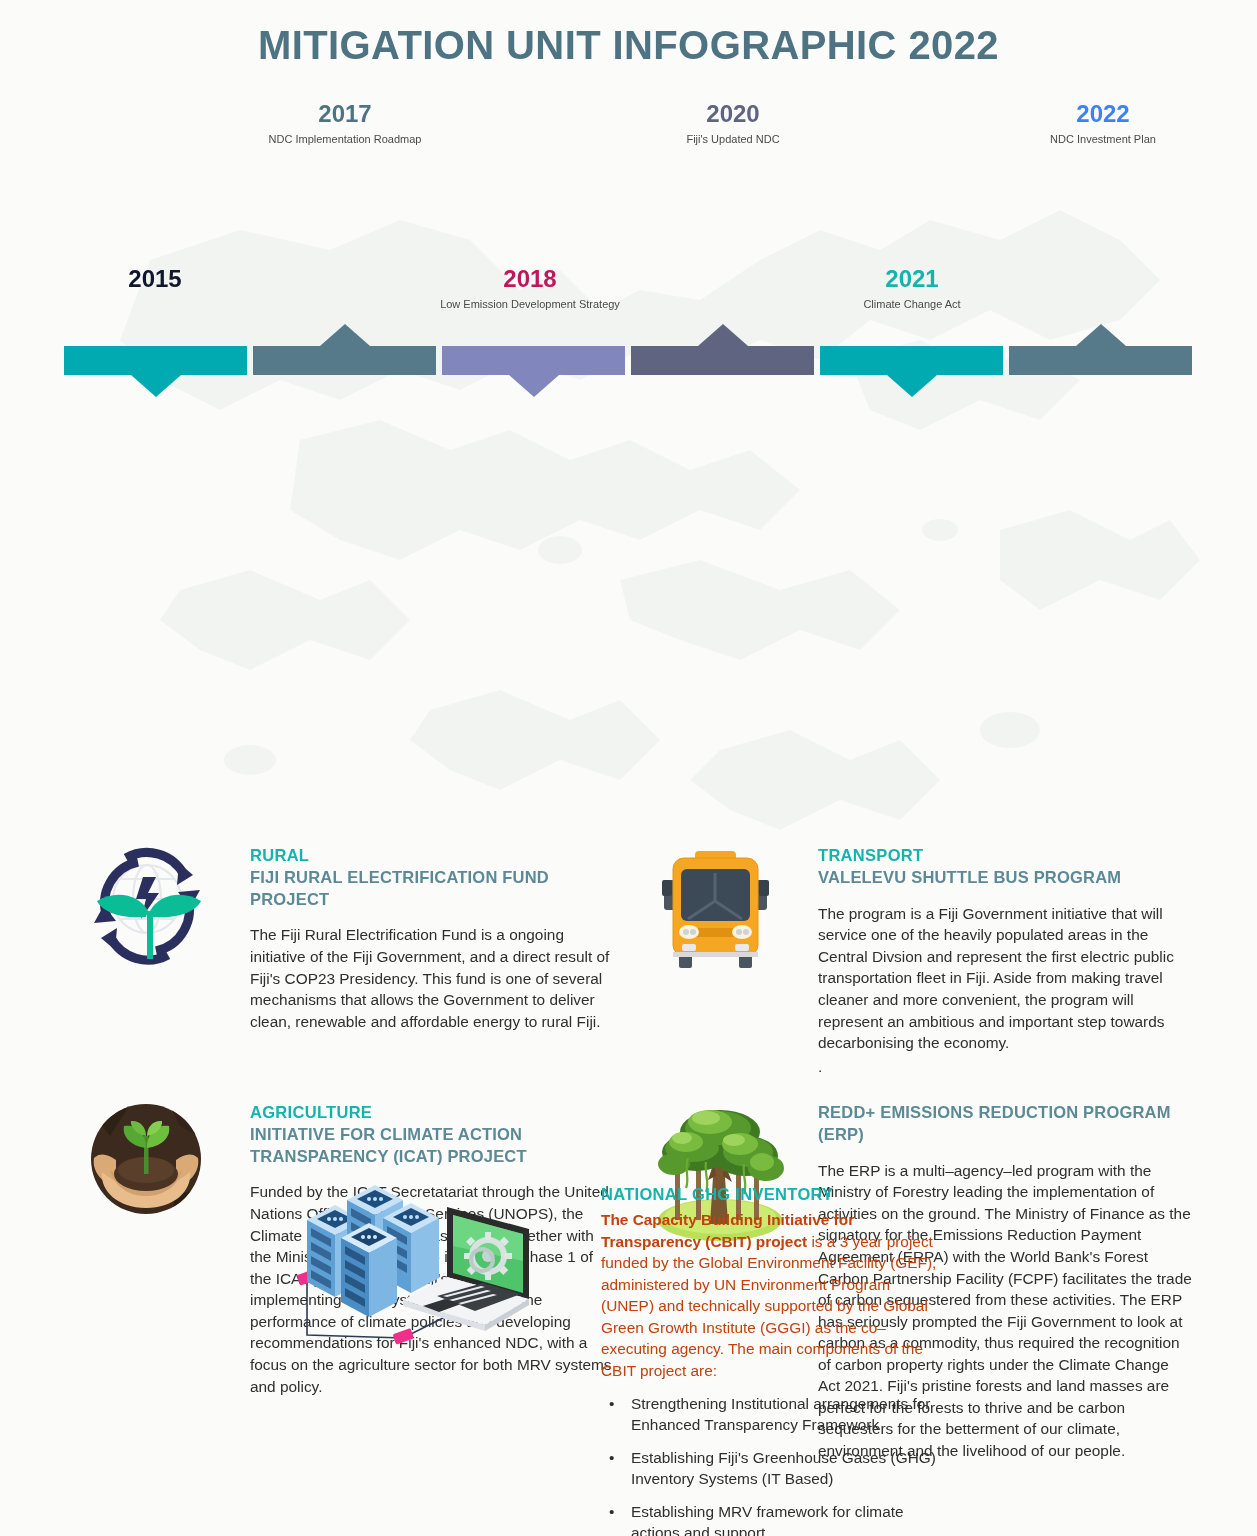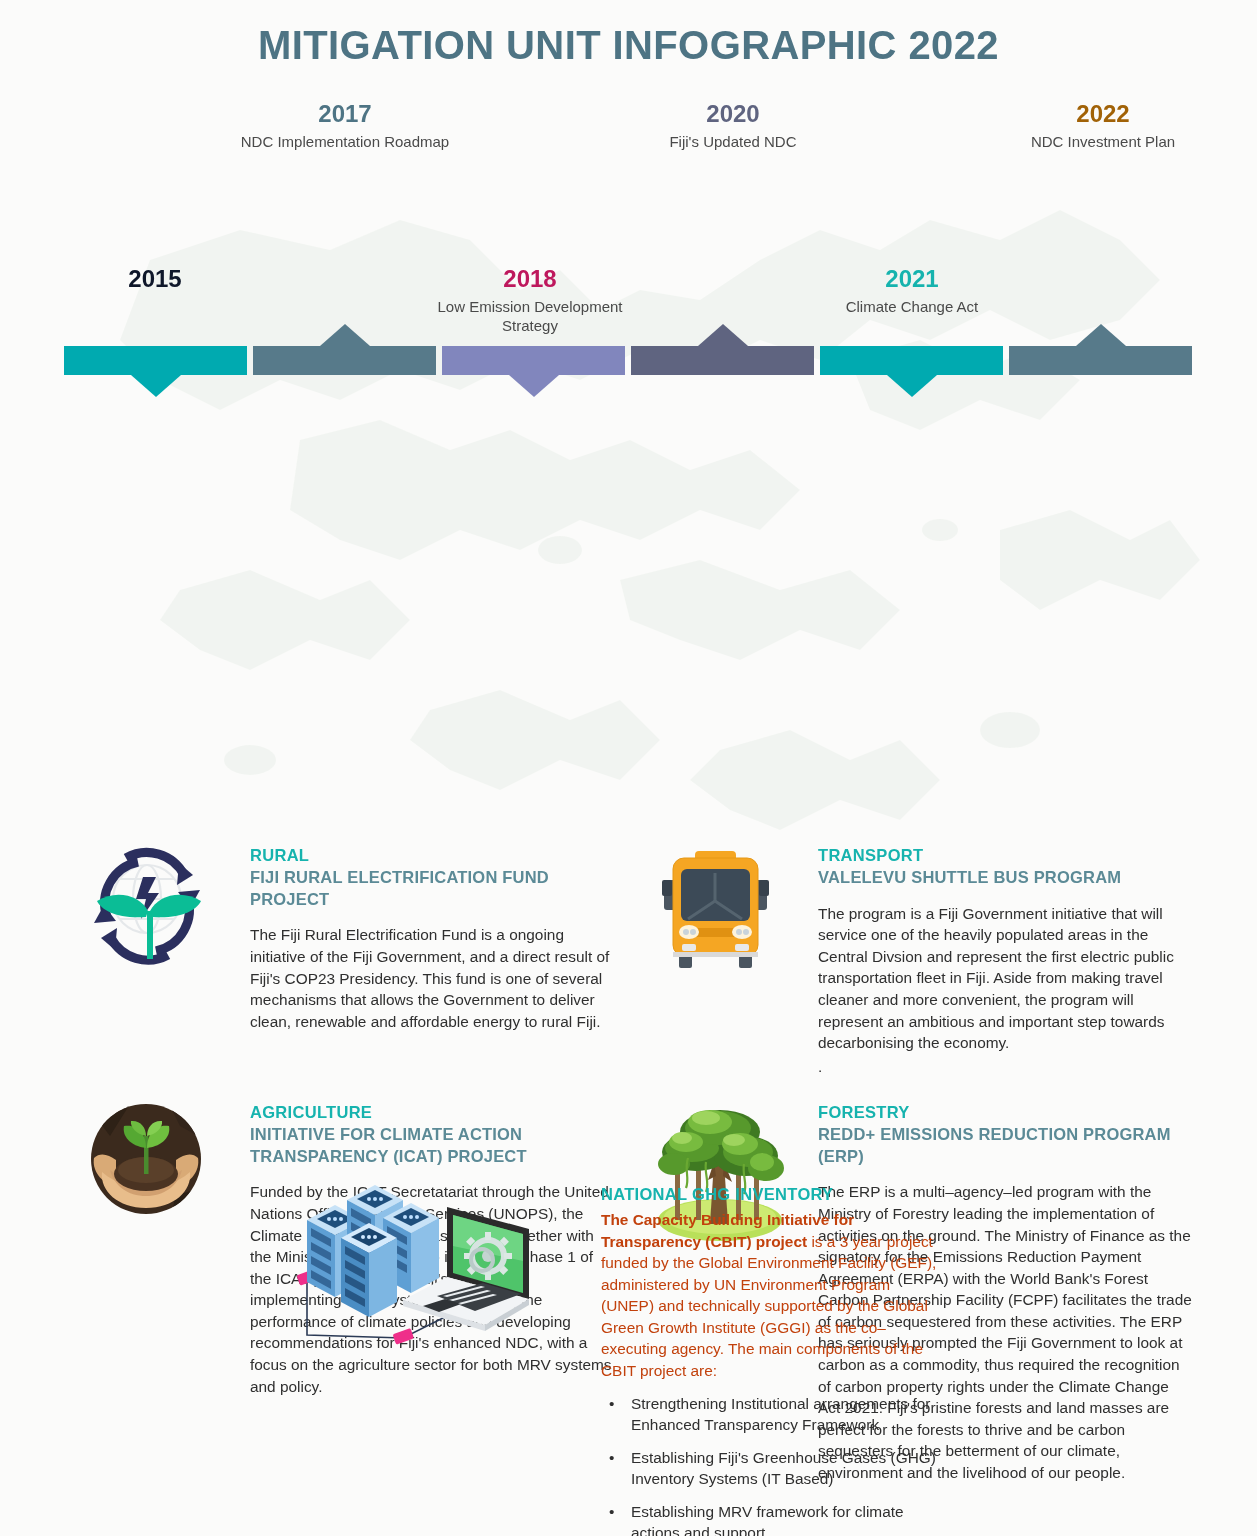--- a/index.html
+++ b/index.html
@@ -60,21 +60,21 @@
     border-right: 25px solid transparent;
   }
   .tl-bar.down .tip { top: 29px; }
   .tl-bar.up   .tip { bottom: 29px; }
 
   .tl-label { position: absolute; text-align: center; }
   .tl-year {
     font-size: 24px; font-weight: bold; line-height: 1.1;
   }
   .tl-desc {
-    font-size: 15px; color: #4a4a4a; line-height: 1.32; margin-top: 4px;
+    font-size: 11px; color: #4a4a4a; line-height: 1.32; margin-top: 4px;
     font-family: "Liberation Sans", sans-serif;
   }
 
   
   .sections { position: relative; z-index: 3; }
 
   .sec {
     position: absolute;
     display: flex;
     align-items: flex-start;
@@ -172,21 +172,21 @@
 
     <div class="tl-label" style="left:225px; top:10px; width:240px;">
       <div class="tl-year" style="color:#4e7484">2017</div>
       <div class="tl-desc">NDC Implementation Roadmap</div>
     </div>
     <div class="tl-label" style="left:613px; top:10px; width:240px;">
       <div class="tl-year" style="color:#5f6480">2020</div>
       <div class="tl-desc">Fiji's Updated NDC</div>
     </div>
     <div class="tl-label" style="left:983px; top:10px; width:240px;">
-      <div class="tl-year" style="color:#a16207">2022</div>
+      <div class="tl-year" style="color:#3b82f6">2022</div>
       <div class="tl-desc">NDC Investment Plan</div>
     </div>
 
     <div class="tl-label" style="left:35px; top:175px; width:240px;">
       <div class="tl-year" style="color:#0f172a">2015</div>
     </div>
     <div class="tl-label" style="left:410px; top:175px; width:240px;">
       <div class="tl-year" style="color:#be185d">2018</div>
       <div class="tl-desc">Low Emission Development Strategy</div>
     </div>
@@ -344,21 +344,20 @@
             <ellipse cx="34" cy="42" rx="10" ry="6"></ellipse>
           </g>
           <g stroke="#6aa832" stroke-width="2.2" fill="none">
             <path d="M40 62 C36 74 42 82 38 92"></path>
             <path d="M58 66 C56 78 62 86 58 96"></path>
             <path d="M96 68 C94 80 100 88 96 98"></path>
           </g>
         </svg>
       </div>
       <div class="sec-text" style="padding-left:30px; padding-top:6px;">
-        <div class="sec-kicker">FORESTRY</div>
         <div class="sec-title">REDD+ EMISSIONS REDUCTION PROGRAM (ERP)</div>
         <div class="sec-body">The ERP is a multi–agency–led program with the Ministry of Forestry leading the implementation of activities on the ground. The Ministry of Finance as the signatory for the Emissions Reduction Payment Agreement (ERPA) with the World Bank's Forest Carbon Partnership Facility (FCPF) facilitates the trade of carbon sequestered from these activities. The ERP has seriously prompted the Fiji Government to look at carbon as a commodity, thus required the recognition of carbon property rights under the Climate Change Act 2021. Fiji's pristine forests and land masses are perfect for the forests to thrive and be carbon sequesters for the betterment of our climate, environment and the livelihood of our people.</div>
       </div>
     </div>
   </div>
 
   <div class="ghg" style="left:285px; top:1165px; width:660px; display:flex; align-items:flex-start;">
 
     <div style="flex:0 0 auto; width:265px;">
       <svg width="260" height="195" viewBox="0 0 260 195">

